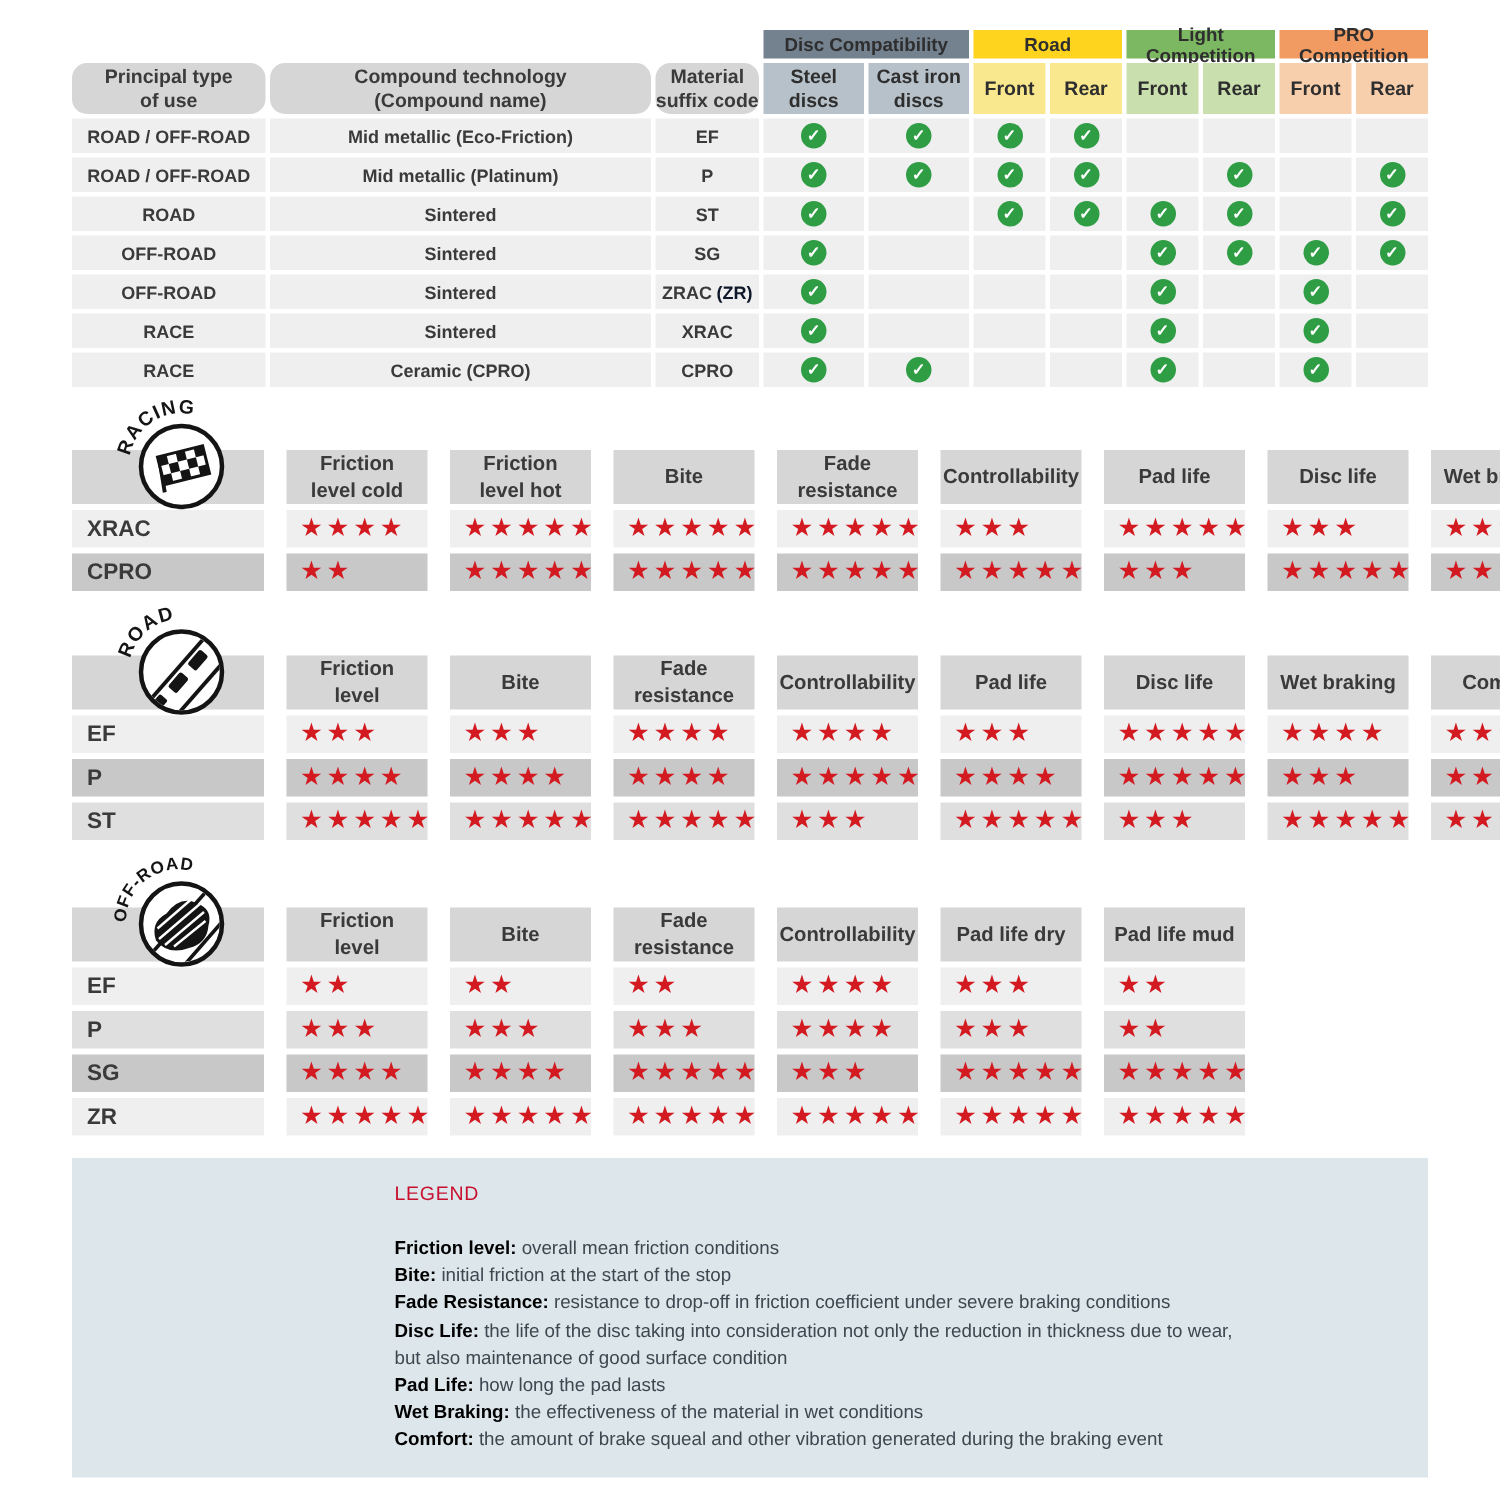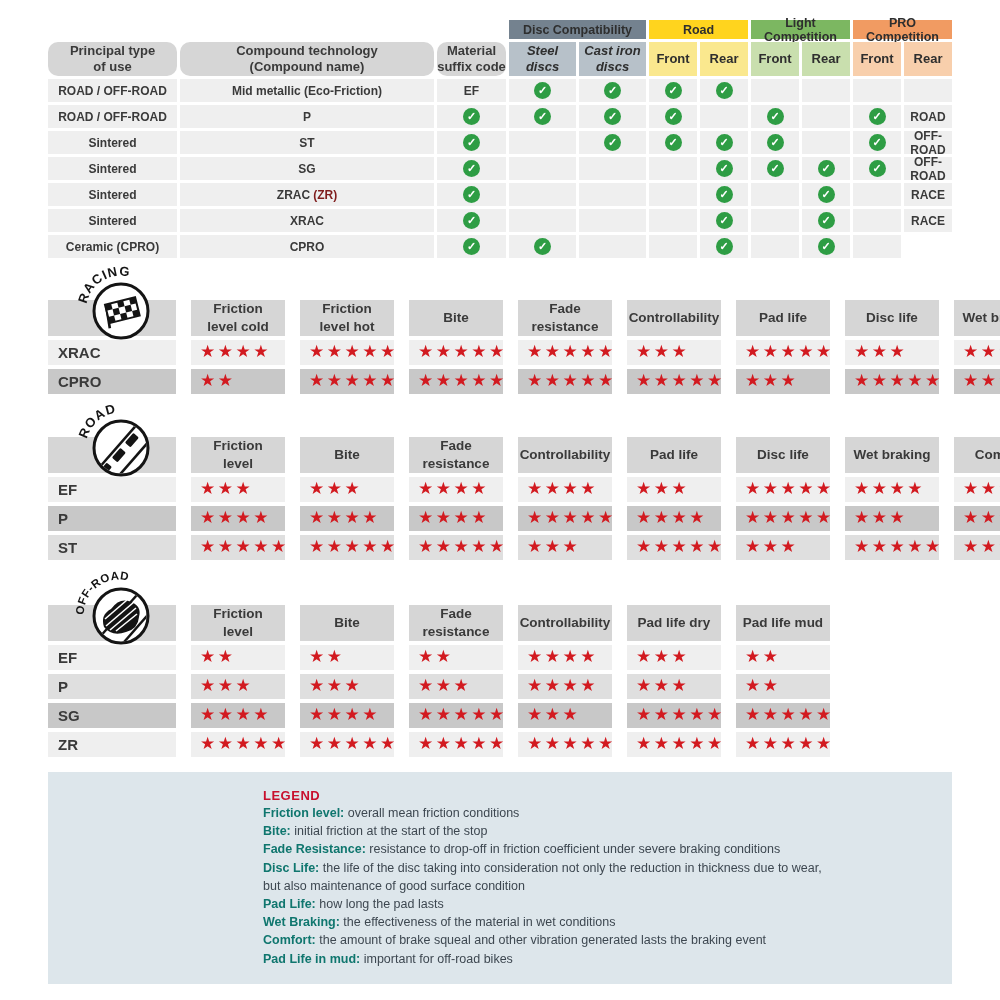--- a/index.html
+++ b/index.html
@@ -18,29 +18,29 @@
   
   .compat{display:grid;grid-template-columns:129px 254px 69px 67px 67px repeat(6,48px);
           grid-template-rows:19px 34px repeat(7,23px);gap:3px;}
   .cell{display:flex;align-items:center;justify-content:center;text-align:center;}
   .pre{white-space:pre-line;}
   .group{font-size:12.5px;font-weight:bold;color:#2e2e2e;}
   .tone-slate-strong{background:var(--slate-header);}
   .tone-road-strong{background:var(--road-header);}
   .tone-light-strong{background:var(--light-header);}
   .tone-pro-strong{background:var(--pro-header);}
-  .tone-slate{background:var(--slate-cell);font-style:italic;}
+  .tone-slate{background:var(--slate-cell);}
   .tone-road{background:var(--road-cell);}
   .tone-light{background:var(--light-cell);}
   .tone-pro{background:var(--pro-cell);}
   .head{background:var(--head-bg);font-size:13px;font-weight:bold;line-height:1.25;border-radius:10px;}
   .sub{font-size:13px;font-weight:bold;line-height:1.25;color:#2e2e2e;}
   .body{background:var(--row-light);font-size:12px;font-weight:bold;}
   .spacer{grid-column:1 / span 3;background:transparent;}
-  .code-note{color:#7f1d1d;font-weight:bold;margin-left:3px;}
+  .code-note{color:#0f172a;font-weight:bold;margin-left:3px;}
   .check{width:17px;height:17px;border-radius:50%;background:var(--check);color:#fff;
          font-size:11px;font-weight:bold;display:flex;align-items:center;justify-content:center;}
 
   
   .section{position:relative;padding-top:32px;}
   .sec-racing{margin-top:10px;}
   .sec-road{margin-top:11px;}
   .sec-offroad{margin-top:13px;}
   .badge-icon{position:absolute;left:28px;top:-4px;width:80px;height:80px;}
   .rgrid{display:grid;gap:4px 15px;}
@@ -49,23 +49,23 @@
   .nohead{background:transparent;}
   .lab{display:flex;align-items:center;padding-left:10px;font-size:15px;font-weight:bold;height:25px;}
   .starscell{display:flex;align-items:center;padding-left:9px;height:25px;}
   .starrow{color:var(--star);font-size:17px;letter-spacing:2.5px;line-height:1;transform:translateY(-1px);}
   .shade-light{background:var(--row-light);}
   .shade-mid{background:var(--row-mid);}
   .shade-dark{background:var(--row-dark);}
 
   
   .legend{margin-top:15px;background:var(--legend-bg);padding:16px 30px 16px 215px;min-height:208px;}
-  .legend-title{color:var(--legend-title);font-weight:bold;font-size:13px;letter-spacing:.5px;margin-bottom:1px;}
+  .legend-title{color:var(--legend-title);font-weight:normal;font-size:13px;letter-spacing:.5px;margin-bottom:20px;}
   .legend-item{font-size:12.5px;line-height:18.2px;color:#3d4750;white-space:pre-line;}
-  .legend-item b{color:#0f766e;}
+  .legend-item b{color:#000000;}
 </style>
 </head>
 <body>
 
 <div class="wrap">
 
   <div class="compat" id="compat-grid">
       <div class="cell spacer"></div>
       <div class="cell group tone-slate-strong" style="grid-column: span 2;">Disc Compatibility</div>
       <div class="cell group tone-road-strong" style="grid-column: span 2;">Road</div>
@@ -100,20 +100,21 @@
         <div class="check">✓</div>
       </div>
       <div class="cell body">
         <div class="check">✓</div>
       </div>
       <div class="cell body"></div>
       <div class="cell body"></div>
       <div class="cell body"></div>
       <div class="cell body"></div>
       <div class="cell body">ROAD / OFF-ROAD</div>
+      <div class="cell body">Mid metallic (Platinum)</div>
       <div class="cell body">P</div>
       <div class="cell body">
         <div class="check">✓</div>
       </div>
       <div class="cell body">
         <div class="check">✓</div>
       </div>
       <div class="cell body">
         <div class="check">✓</div>
       </div>
@@ -531,18 +532,17 @@
   <div class="legend">
     <div class="legend-title">LEGEND</div>
     <div id="legend-items">
         <div class="legend-item"><b>Friction level: </b><span>overall mean friction conditions</span></div>
         <div class="legend-item"><b>Bite: </b><span>initial friction at the start of the stop</span></div>
         <div class="legend-item"><b>Fade Resistance: </b><span>resistance to drop-off in friction coefficient under severe braking conditions</span></div>
         <div class="legend-item"><b>Disc Life: </b><span>the life of the disc taking into consideration not only the reduction in thickness due to wear,
 but also maintenance of good surface condition</span></div>
         <div class="legend-item"><b>Pad Life: </b><span>how long the pad lasts</span></div>
         <div class="legend-item"><b>Wet Braking: </b><span>the effectiveness of the material in wet conditions</span></div>
-        <div class="legend-item"><b>Comfort: </b><span>the amount of brake squeal and other vibration generated lasts the braking event</span></div>
-        <div class="legend-item"><b>Pad Life in mud: </b><span>important for off-road bikes</span></div>
+        <div class="legend-item"><b>Comfort: </b><span>the amount of brake squeal and other vibration generated during the braking event</span></div>
       </div>
   </div>
 
 </div>
 
 </body></html>

